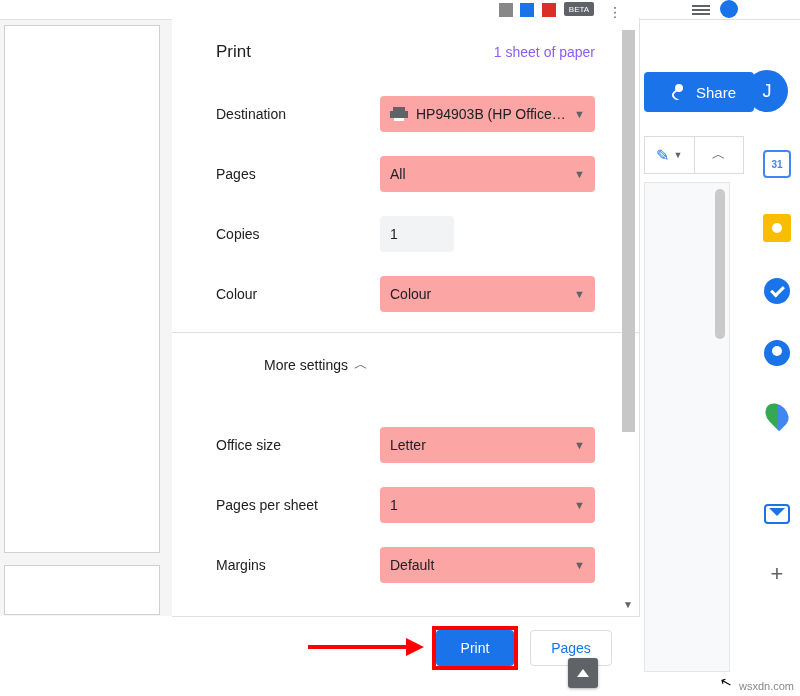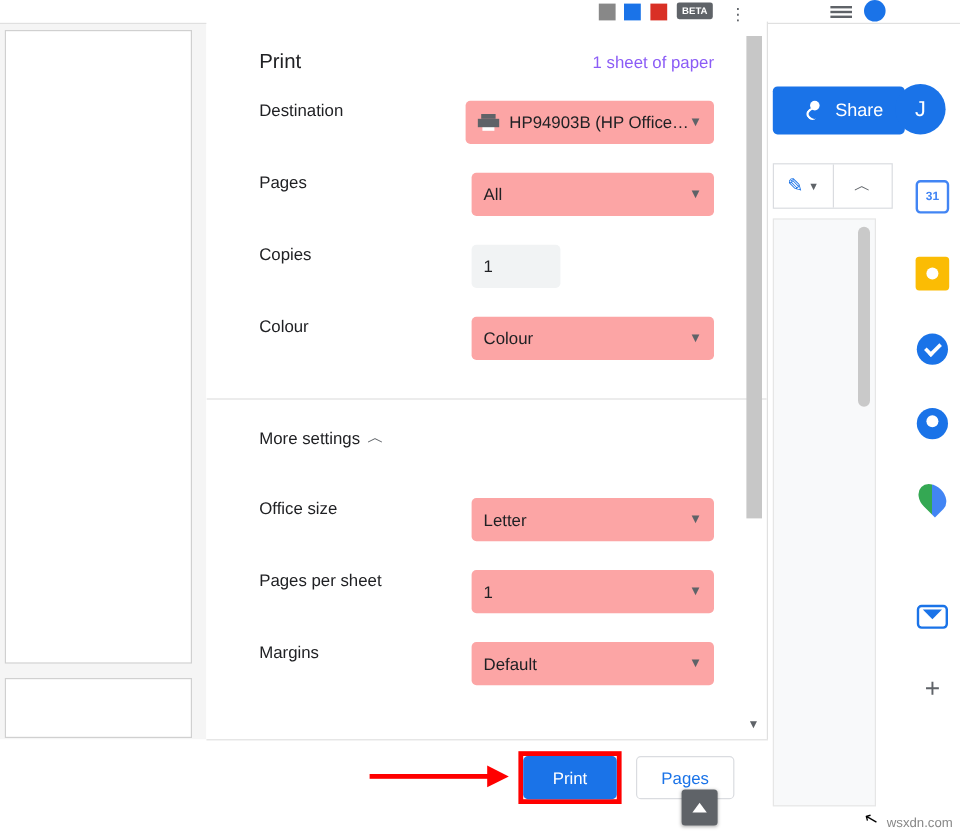--- a/index.html
+++ b/index.html
@@ -5,21 +5,21 @@
   * { box-sizing: border-box; margin: 0; padding: 0; font-family: Arial, Helvetica, sans-serif; }
   html, body { width: 800px; height: 696px; overflow: hidden; background: #fff; }
 
   
   .top-strip {
     position: absolute; left: 0; top: 0; width: 800px; height: 20px;
     background: #fff; border-bottom: 1px solid #e0e0e0;
   }
   .beta-badge {
     position: absolute; top: 2px; left: 564px; width: 30px; height: 14px;
-    background: #5f6368; color: #fff; font-size: 8px; font-weight: bold;
+    background: #5f6368; color: #fff; font-size: 8px; font-weight: normal;
     display: flex; align-items: center; justify-content: center; border-radius: 2px;
   }
   .browser-more {
     position: absolute; top: 4px; left: 608px; color: #5f6368; font-size: 14px;
   }
   .toolbar-icon1 { position:absolute; top:3px; left:499px; width:14px; height:14px; background:#888;}
   .toolbar-icon2 { position:absolute; top:3px; left:520px; width:14px; height:14px; background:#1a73e8;}
   .toolbar-icon3 { position:absolute; top:3px; left:542px; width:14px; height:14px; background:#d93025;}
   .toolbar-menu { position:absolute; top:3px; left:692px; width:18px; height:12px; }
   .toolbar-menu span{display:block;height:2px;background:#5f6368;margin:2px 0;}
@@ -48,21 +48,21 @@
   }
   .print-header {
     display:flex; justify-content:space-between; align-items:center;
     padding: 24px 44px 22px 44px;
   }
   .print-title { font-size: 17px; color: #202124; }
   .sheet-info  { font-size: 14px; color: #8b5cf6; }
 
   .print-body { padding: 0 44px; }
   .setting-row {
-    display:flex; height:60px;gap:13px;
+    display:flex; align-items:center; height:60px;
   }
   .setting-row .label { width: 164px; font-size: 14px; color: #202124; }
   .dropdown {
     flex:1; height:36px; background:#fca5a5; border-radius:4px;
     display:flex; align-items:center; padding:0 10px; font-size:14px; color:#202124;
     justify-content:space-between; cursor:pointer;
   }
   .dropdown .caret { color:#5f6368; font-size:11px; }
   .dropdown .dd-left { display:flex; align-items:center; gap:8px; overflow:hidden; white-space:nowrap; }
   .printer-glyph{display:inline-block;width:18px;height:14px;position:relative;}
@@ -73,20 +73,21 @@
   .copies-input {
     width:74px; height:36px; background:#f1f3f4; border:none; border-radius:4px;
     padding:0 10px; font-size:14px; color:#202124;
   }
 
   .divider { height:1px; background:#e0e0e0; margin: 8px -44px 0 -44px; }
 
   .more-settings-row {
     display:flex; align-items:center; justify-content:flex-start; height:64px;
     cursor:pointer;
+    margin-left:48px;
   }
   .more-settings-row .ms-label { font-size:14px; color:#202124; }
   .chevron-up {
     width:26px; height:26px; display:flex; align-items:center; justify-content:center;
     color:#5f6368; font-size:14px;
   }
 
   
   .panel-scrollbar { position:absolute; right:4px; top:12px; width:13px; height:578px; }
   .panel-scroll-track { position:absolute; top:0; left:0; width:13px; height:100%; }

